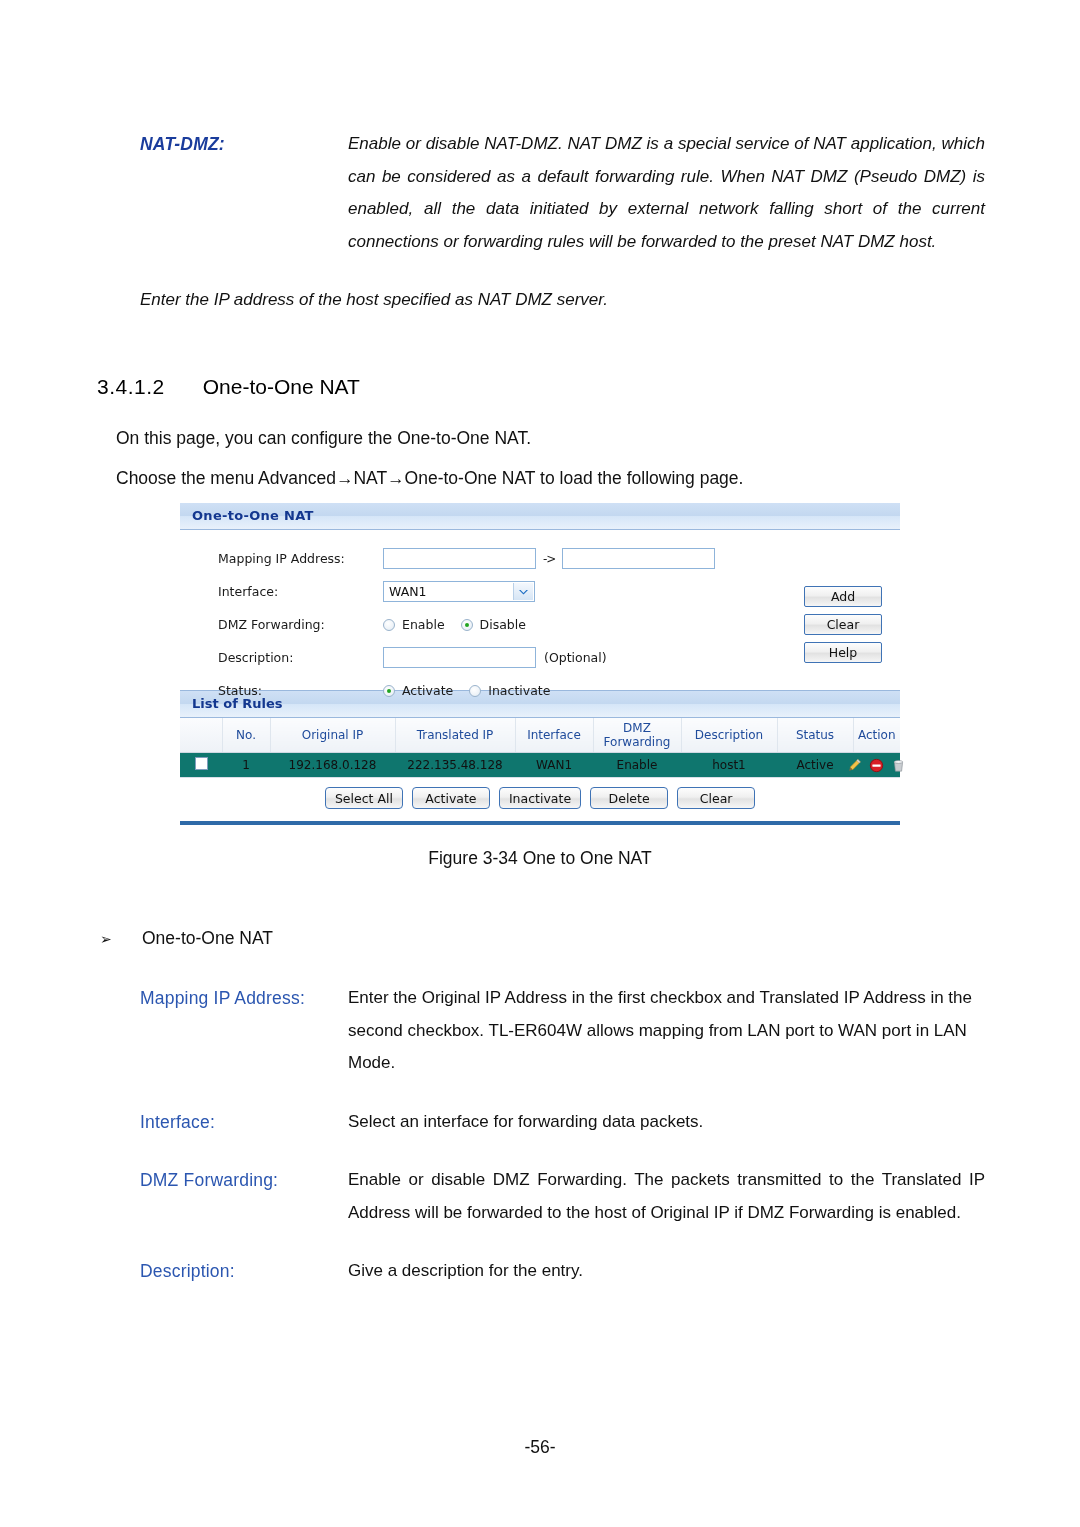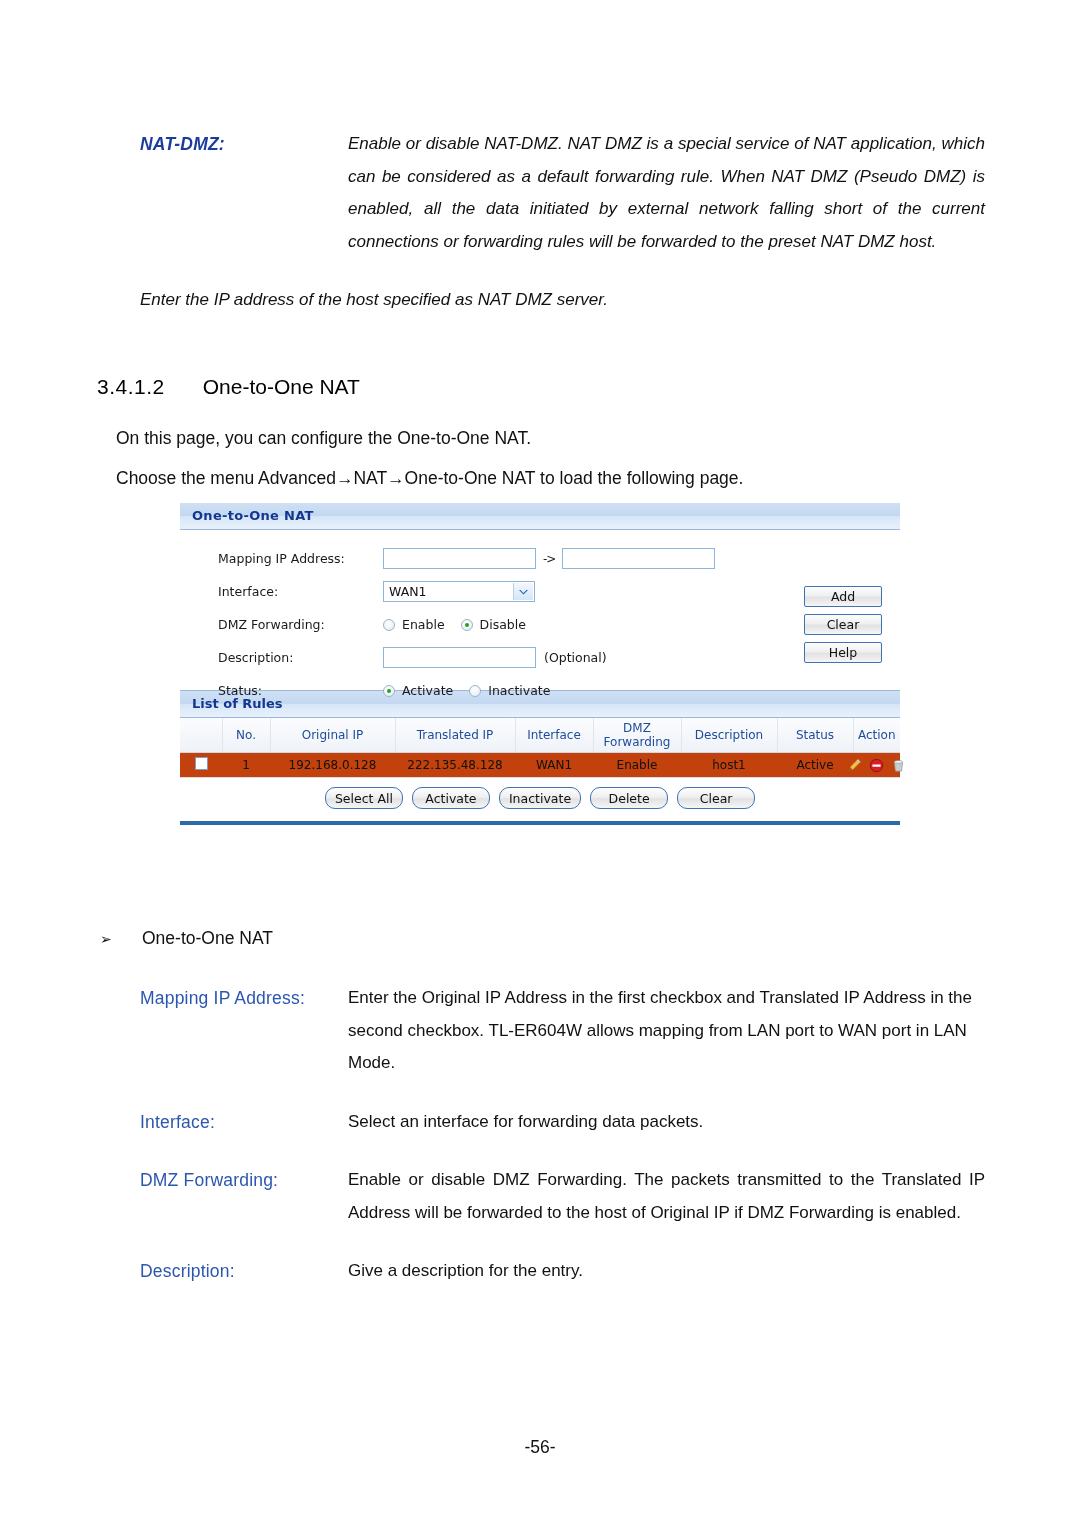--- a/index.html
+++ b/index.html
@@ -264,21 +264,21 @@
     font-size: 13px;
     padding: 5px 0 5px 12px;
     height: 16px;
     line-height: 16px;
   }
 
   table.rules {
     width: 100%;
     border-collapse: collapse;
     table-layout: fixed;
-    background: #c2410c;
+    background: #0f766e;
   }
   table.rules th {
     background: linear-gradient(to bottom, #fbfcfe 0%, #eef2f7 100%);
     color: #1f4b9b;
     font-weight: normal;
     font-size: 12px;
     padding: 3px 0;
     border-right: 1px solid #dfe6ee;
     border-bottom: 1px solid #cfd8e2;
     line-height: 14px;
@@ -312,21 +312,21 @@
     padding: 9px 0 10px 0;
     display: flex;
     justify-content: center;
     gap: 9px;
   }
   .btn-wide {
     height: 22px;
     min-width: 78px;
     padding: 0 9px;
     border: 1px solid #3f73b5;
-    border-radius: 10px;
+    border-radius: 4px;
     background: linear-gradient(to bottom, #fdfdfd 0%, #f0f0f0 45%, #e2e2e2 55%, #f6f6f6 100%);
     font-size: 12.5px;
     font-family: "DejaVu Sans", sans-serif;
     color: #111;
     display: flex;
     align-items: center;
     justify-content: center;
     box-sizing: border-box;
   }
   .blue-rule {
@@ -491,20 +491,21 @@
       <div class="btn-wide">Select All</div>
       <div class="btn-wide">Activate</div>
       <div class="btn-wide">Inactivate</div>
       <div class="btn-wide">Delete</div>
       <div class="btn-wide">Clear</div>
     </div>
 
     <div class="blue-rule"></div>
   </div>
 
+  <div class="figcaption" style="top:848px;">Figure 3-34 One to One NAT</div>
 
 
   <div class="bullet" style="top:928px;">
     <span class="marker">➢</span><span>One-to-One NAT</span>
   </div>
 
   <div class="deflist" style="top:982px;">
     <div class="defrow">
       <div class="defterm">Mapping IP Address:</div>
       <div class="defbody nojust">Enter the Original IP Address in the first checkbox and Translated IP Address in the second checkbox. TL-ER604W allows mapping from LAN port to WAN port in LAN Mode.</div>

